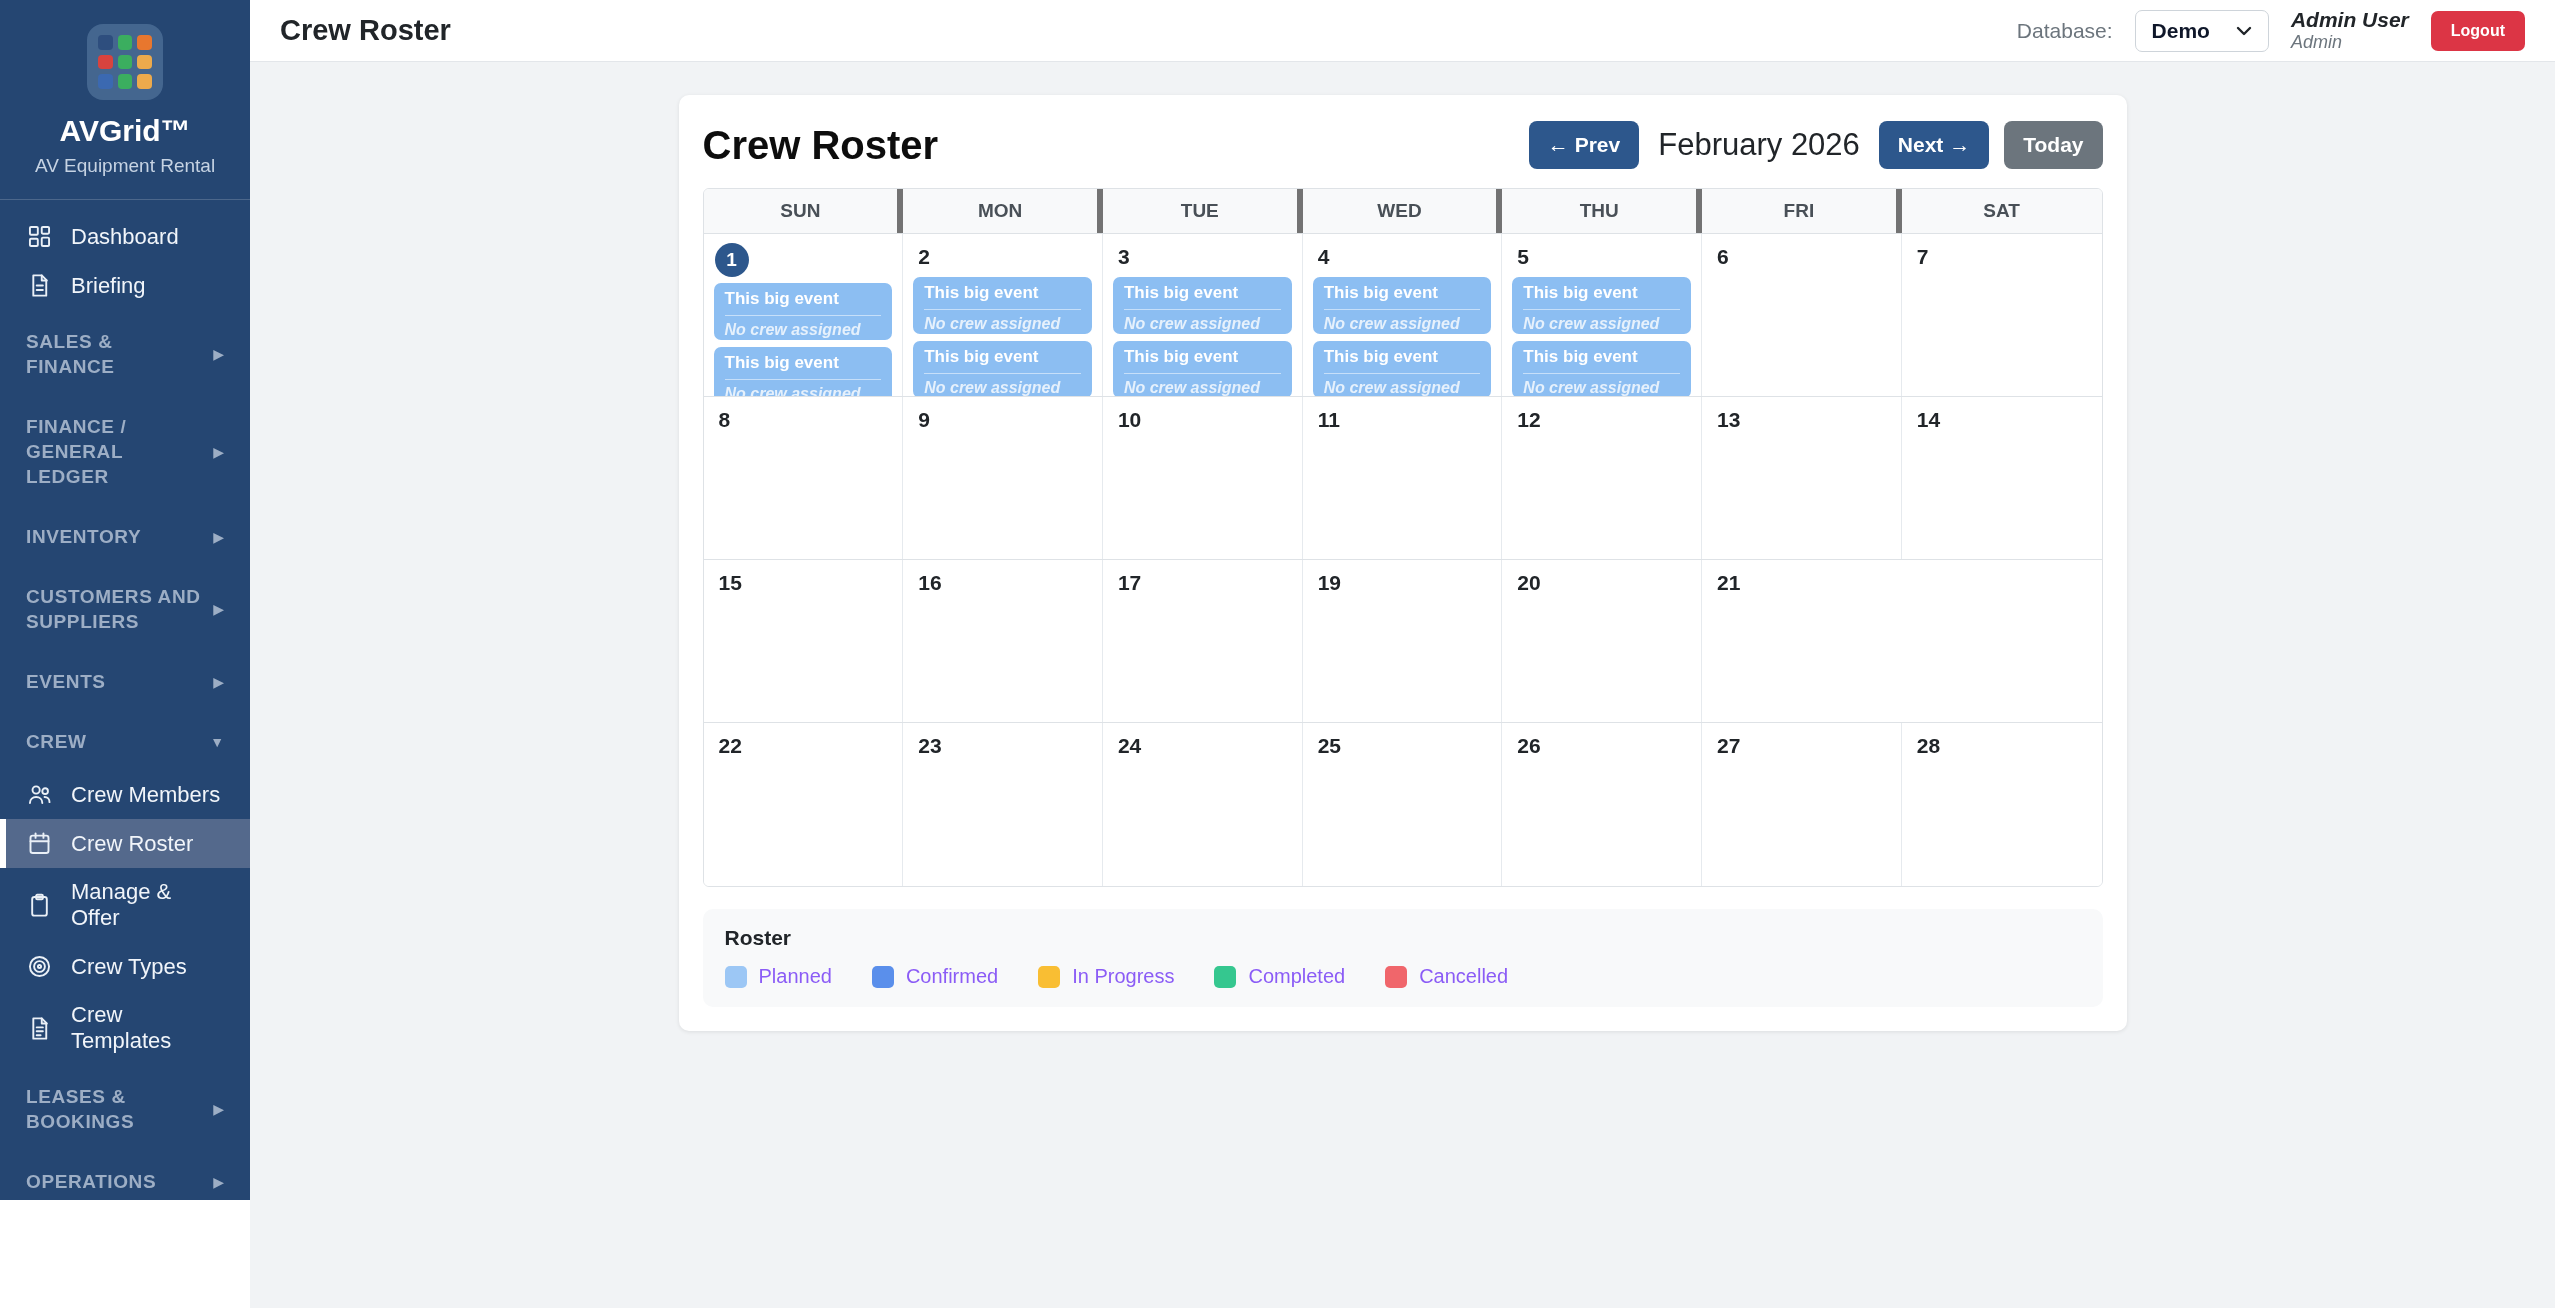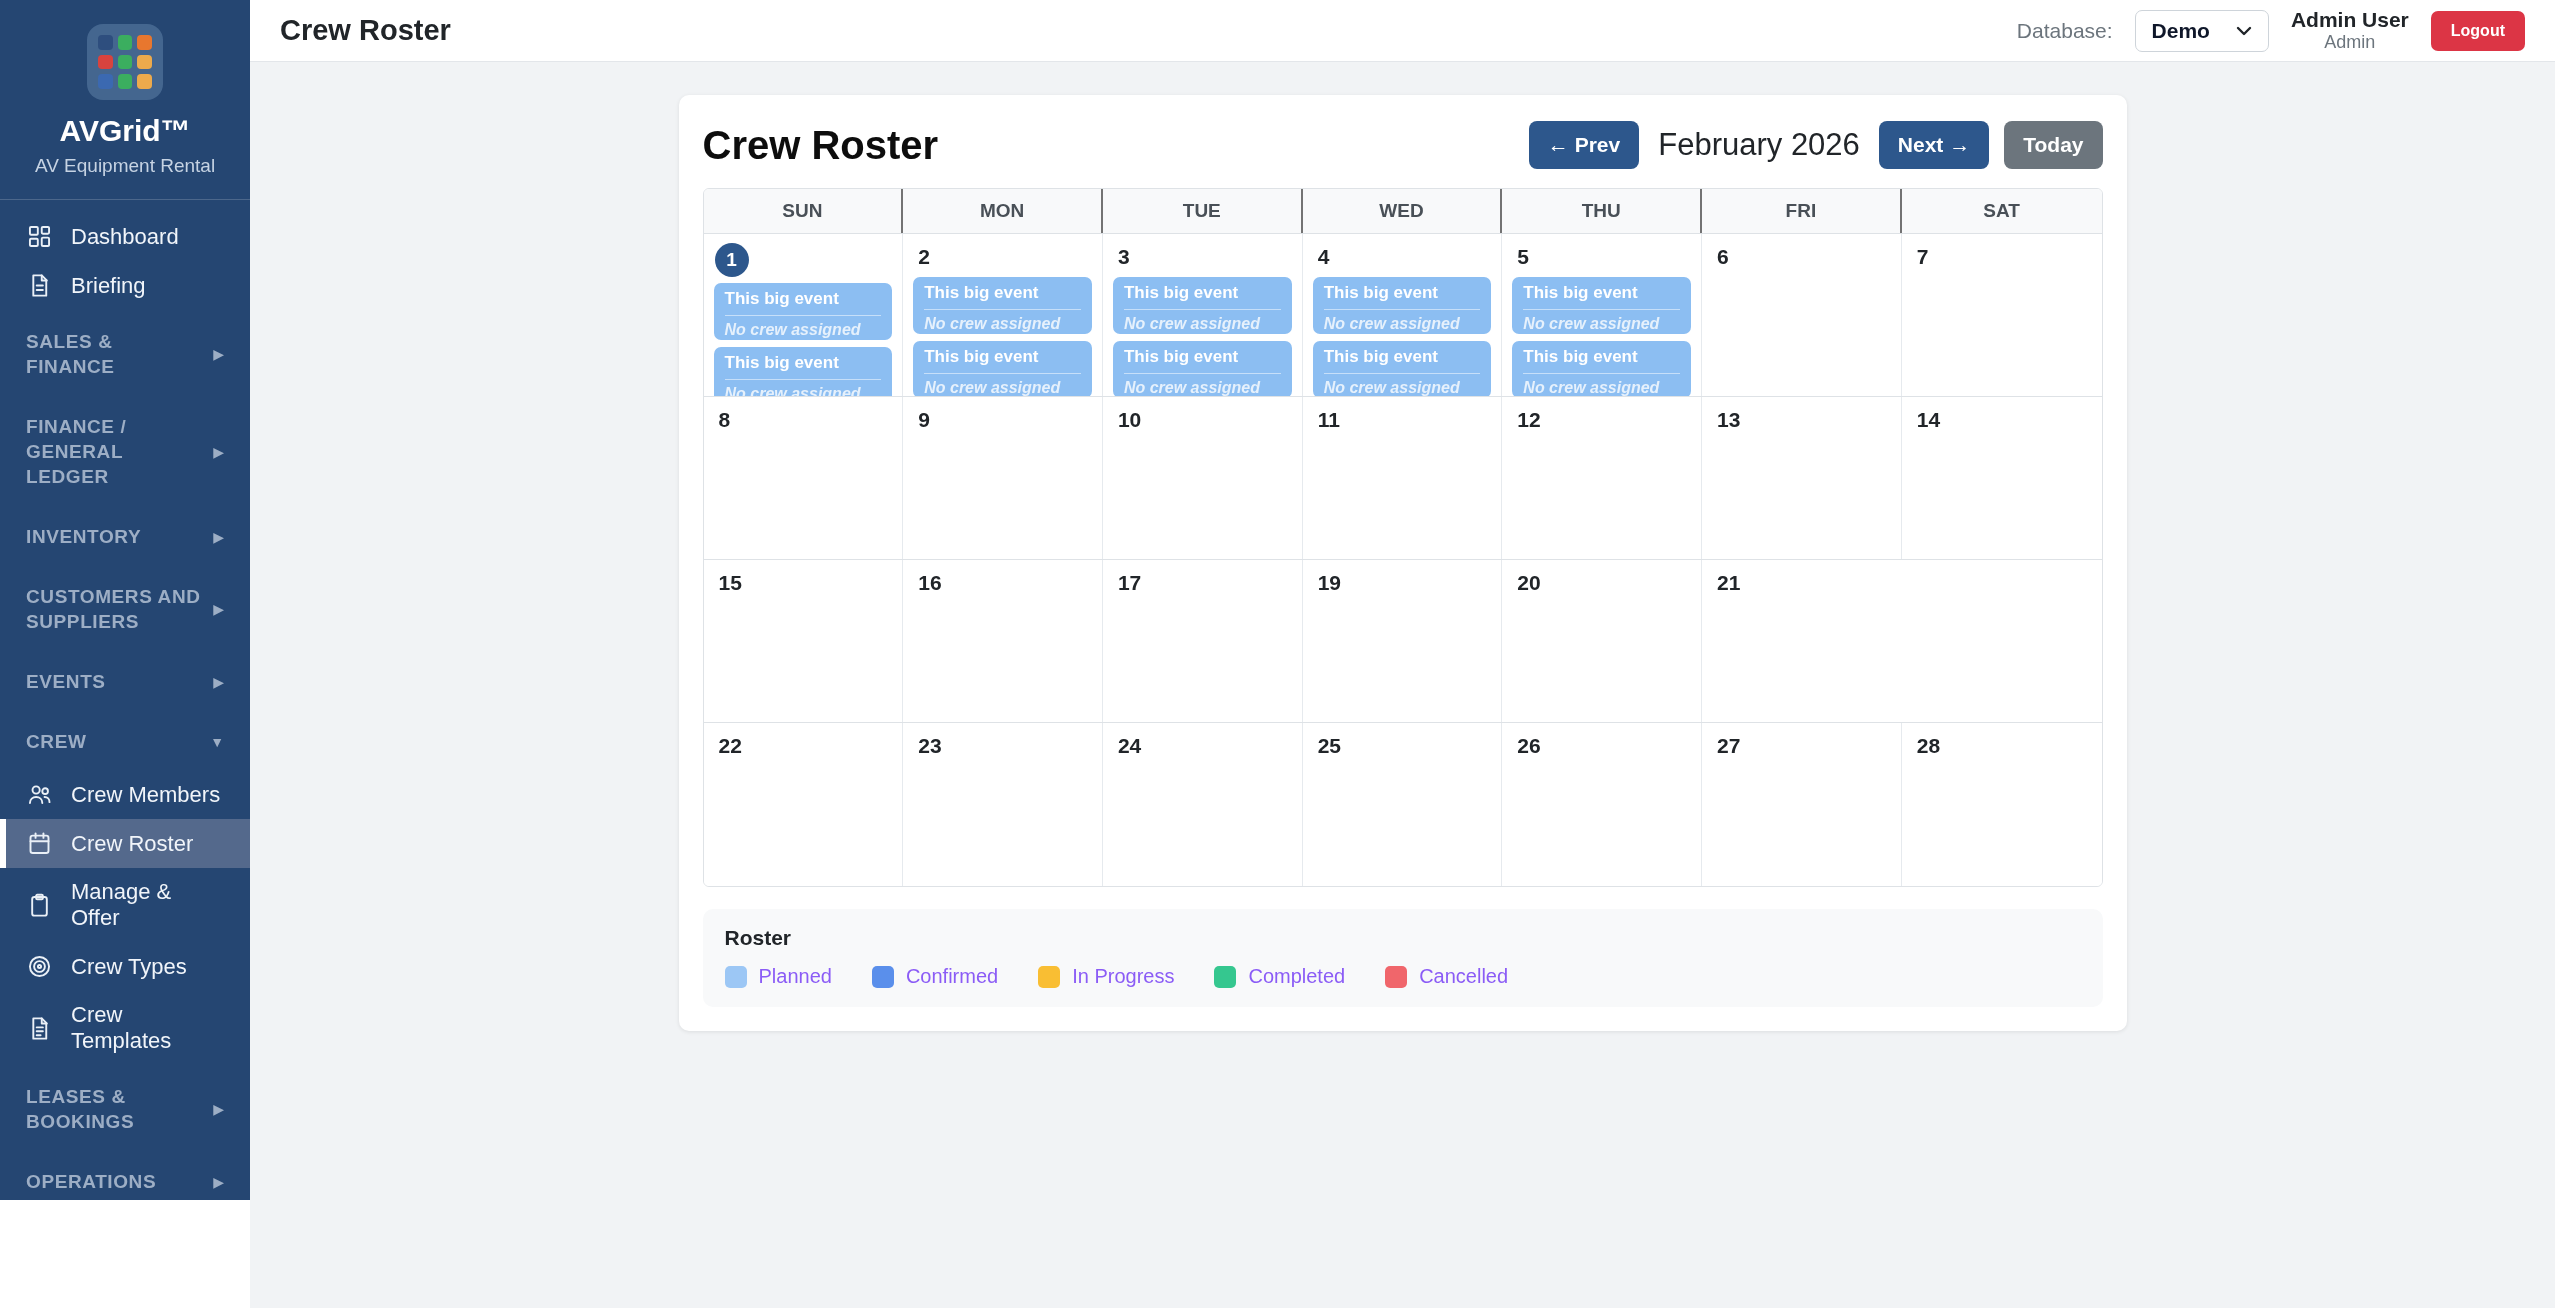--- a/index.html
+++ b/index.html
@@ -35,21 +35,21 @@
   .topbar { height:62px; background:#ffffff; border-bottom:1px solid #E3E6EA;
     display:flex; align-items:center; padding:0 30px; flex:0 0 62px; }
   .topbar-title { font-size:29px; font-weight:600; color:#212529; }
   .topbar-right { margin-left:auto; display:flex; align-items:center; gap:22px; }
   .db-label { font-size:21px; color:#6C757D; }
   .db-select { display:flex; align-items:center; gap:26px; border:1px solid #CED4DA;
     border-radius:7px; padding:8px 16px; background:#ffffff; font-size:21px;
     font-weight:700; color:#0f172a; cursor:pointer; }
   .db-select svg { width:16px; height:10px; stroke:#212529; stroke-width:2.4;
     fill:none; stroke-linecap:round; stroke-linejoin:round; }
-  .user-block { text-align:center; line-height:1.2; }
+  .user-block { text-align:left; line-height:1.2;font-style:italic; }
   .user-name { font-size:21px; font-weight:bold; color:#212529; }
   .user-role { font-size:18px; color:#6C757D; }
   .logout-btn { background:var(--logout,#DC3545); color:#ffffff; font-size:16px;
     font-weight:600; padding:11px 20px; border-radius:7px; border:none; cursor:pointer; }
 
   .content { flex:1; overflow:hidden; }
   .card { width:1448px; margin:33px auto 0; background:#ffffff; border-radius:10px;
     box-shadow:0 1px 4px rgba(0,0,0,0.09); padding:26px 24px 24px; }
   .card-header { display:flex; align-items:center; margin-bottom:19px; }
   .card-title { font-size:40px; font-weight:bold; color:#0d0d0d; }
@@ -58,21 +58,21 @@
     font-weight:600; padding:12px 19px; color:#ffffff; cursor:pointer; }
   .btn-primary { background:var(--accent,#2D578C); }
   .btn-secondary { background:var(--secondary-btn,#6C757D); }
   .month-label { font-size:31px; color:#212529; margin:0 4px; }
 
   
   .cal { border:1px solid #DEE2E6; border-radius:6px; overflow:hidden; }
   .cal-head { display:grid; grid-template-columns:repeat(7,1fr); background:#F8F9FA;
     border-bottom:1px solid #DEE2E6; }
   .cal-head-cell { padding:11px 4px; text-align:center; font-size:19px; font-weight:600;
-    color:#495057; text-transform:uppercase; border-right:2px solid #737373; }
+    color:#495057; text-transform:uppercase; border-right:6px solid #737373; }
   .cal-head-cell:last-child { border-right:none; }
   .cal-row { display:grid; grid-template-columns:repeat(7,1fr); height:163px;
     border-bottom:1px solid #DEE2E6; background:#ffffff; }
   .cal-row:last-child { border-bottom:none; }
   .cal-cell { border-right:1px solid #E6EAEE; padding:8px 8px 6px; overflow:hidden; cursor:pointer; }
   .cal-cell:last-child { border-right:none; }
   .day-num { font-size:21px; font-weight:600; color:#212529; margin:3px 0 8px 7px; display:block; }
   .today-badge { display:inline-flex; width:34px; height:34px; border-radius:50%;
     background:var(--accent,#2D578C); color:#ffffff; align-items:center; justify-content:center;
     font-size:19px; font-weight:bold; margin:1px 0 6px 3px; }

